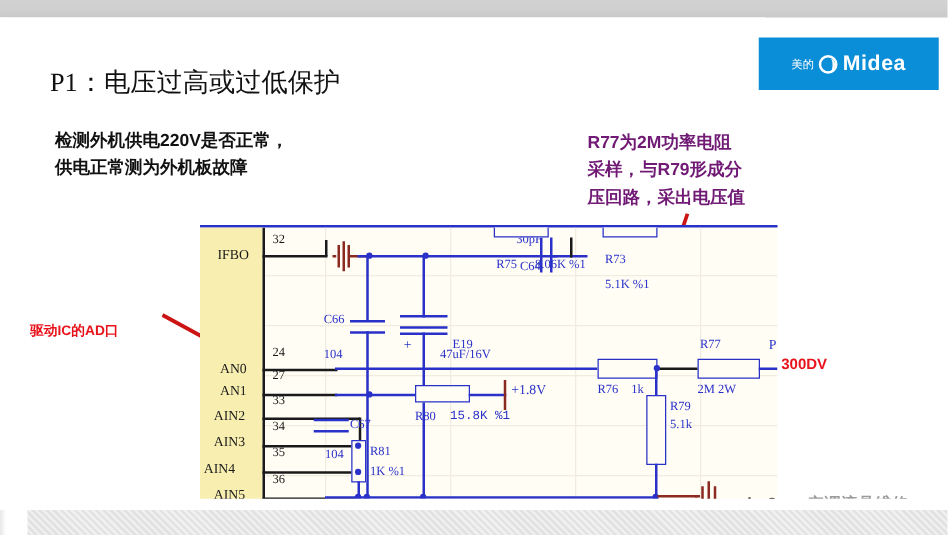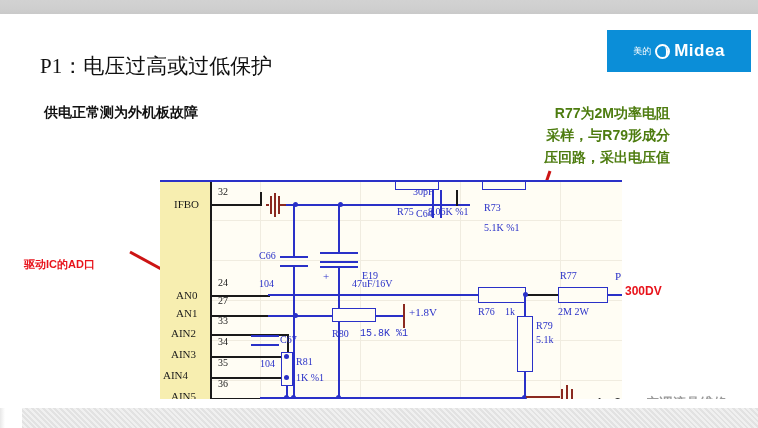--- a/index.html
+++ b/index.html
@@ -51,22 +51,22 @@
     font-family:"Liberation Serif","DejaVu Serif",serif;
     font-size:21px;color:#111;white-space:nowrap;
   }
   .subtext{
     position:absolute;left:44px;top:88px;
     font-size:14px;color:#111;line-height:21px;font-weight:bold;
   }
   .subtext div{white-space:nowrap;}
   .redblock{
     position:absolute;left:470px;top:88px;width:200px;
-    font-size:14px;color:#4d7c0f;line-height:22px;font-weight:bold;
-    text-align:right;
+    font-size:14px;color:#701a75;line-height:22px;font-weight:bold;
+    text-align:left;
   }
   .redblock div{white-space:nowrap;}
   .redleft{
     position:absolute;left:24px;top:243px;
     font-size:11px;color:#e8131b;font-weight:bold;white-space:nowrap;
   }
   
   .sch{
     position:absolute;left:160px;top:166px;width:462px;height:233px;
     background:#fffdf4;overflow:hidden;
@@ -119,20 +119,21 @@
     <div class="logo-inner">
       <span class="logo-cn">美的</span>
       <span class="logo-mark"></span>
       <span class="logo-word">Midea</span>
     </div>
   </div>
 
   <div class="title">P1：电压过高或过低保护</div>
 
   <div class="subtext">
+    <div>检测外机供电220V是否正常，</div>
     <div>供电正常测为外机板故障</div>
   </div>
 
   <div class="redblock">
     <div>R77为2M功率电阻</div>
     <div>采样，与R79形成分</div>
     <div>压回路，采出电压值</div>
   </div>
 
   <div class="redleft">驱动IC的AD口</div>

